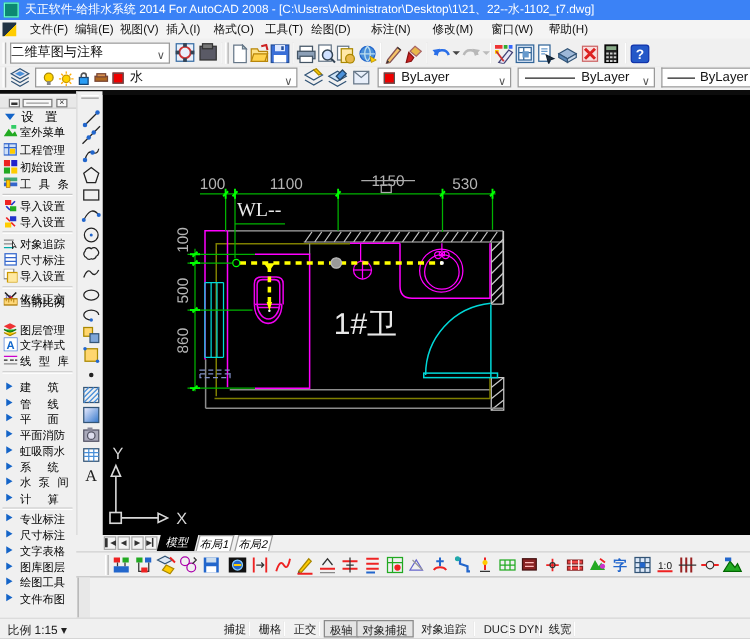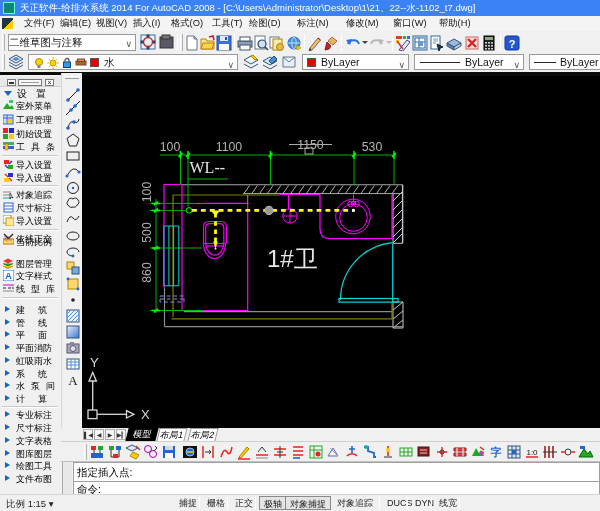--- a/index.html
+++ b/index.html
@@ -836,22 +836,20 @@
       <circle cx="8" cy="8" r="3" fill="none" stroke="#333"></circle>
       <path d="M1 8h4M11 8h4" stroke="#e22" stroke-width="1.5"></path>
     </svg>
   <svg class="bic" style="left:578px" viewBox="0 0 16 16">
       <path d="M1 13L6 5l4 5 2-3 3 6z" fill="#2a2" stroke="#060"></path>
       <rect x="2" y="2" width="5" height="3" fill="#26c"></rect>
     </svg>
 </div>
 <div id="cmd" class="abs">
   <div style="position:absolute;left:62px;top:0;width:10px;height:33px;border-left:1px solid #aaa;background:#e8e8e8"></div>
-  <div style="position:absolute;left:73px;top:0;width:527px;height:19px;background:#fff;border:1px solid #a0a0a0;border-bottom:none;font-size:10.5px;padding:3px 0 0 3px;color:#000">指定插入点:</div>
-  <div style="position:absolute;left:73px;top:19px;width:527px;height:14px;background:#fff;border:1px solid #a0a0a0;font-size:10.5px;padding:1px 0 0 3px;color:#000">命令:</div>
 </div>
 <div id="status" class="abs">
   <span style="position:absolute;left:6px;top:3px;font-size:9.5px">比例 1:15 ▾</span>
   <span class="sbtn" style="left:175px">捕捉</span>
     <div class="ssep" style="left:199px"></div>
   <span class="sbtn" style="left:203px">栅格</span>
     <div class="ssep" style="left:227px"></div>
   <span class="sbtn" style="left:231px">正交</span>
     <div class="ssep" style="left:255px"></div>
   <span class="sbtn pressed" style="left:259px">极轴</span>

